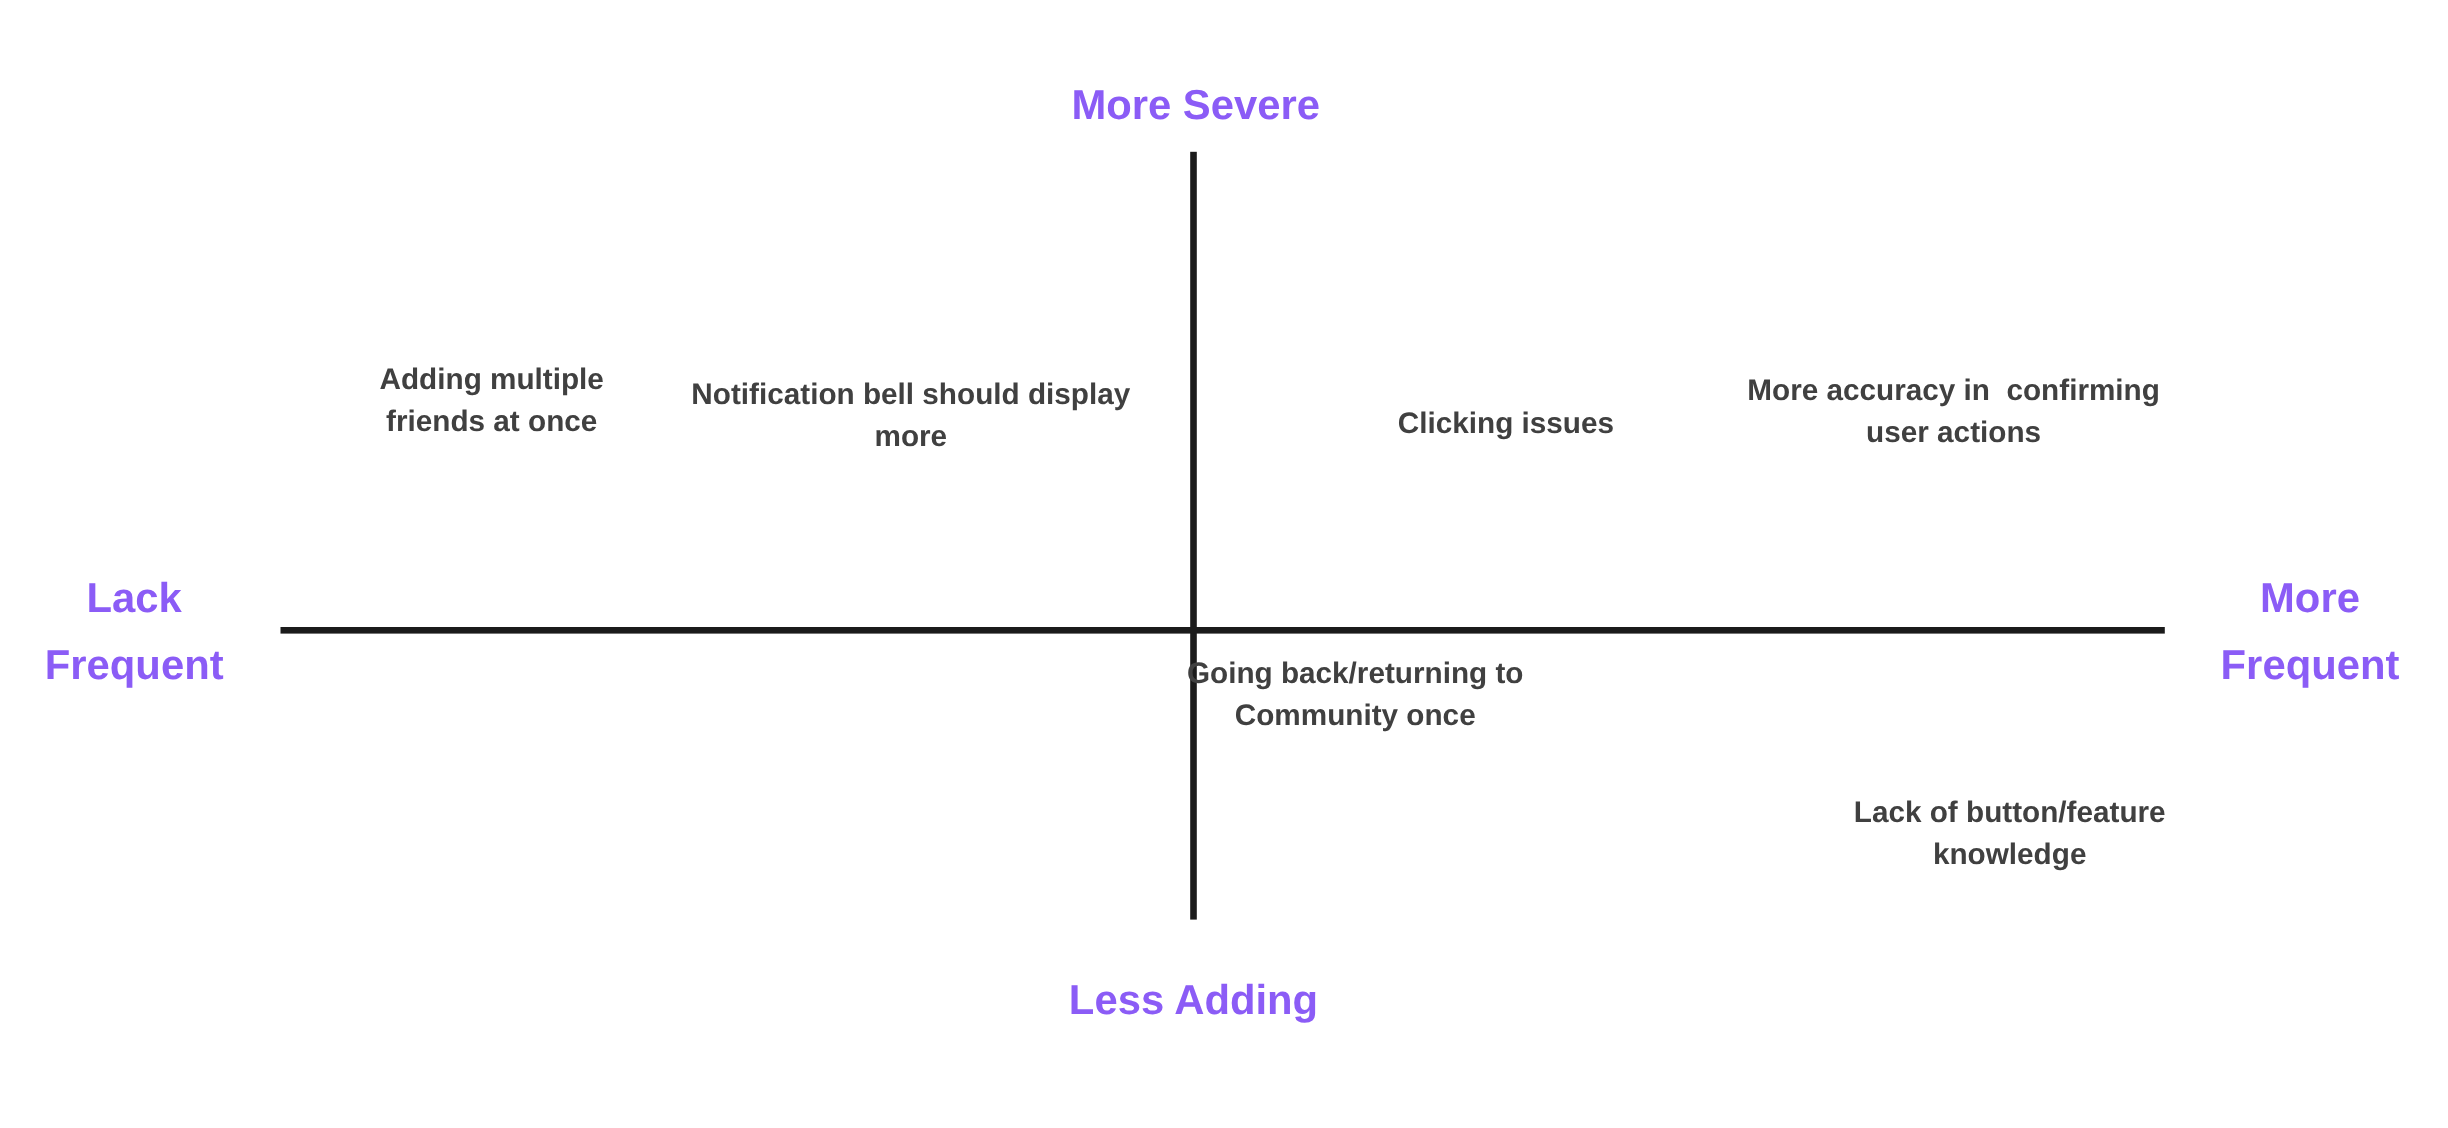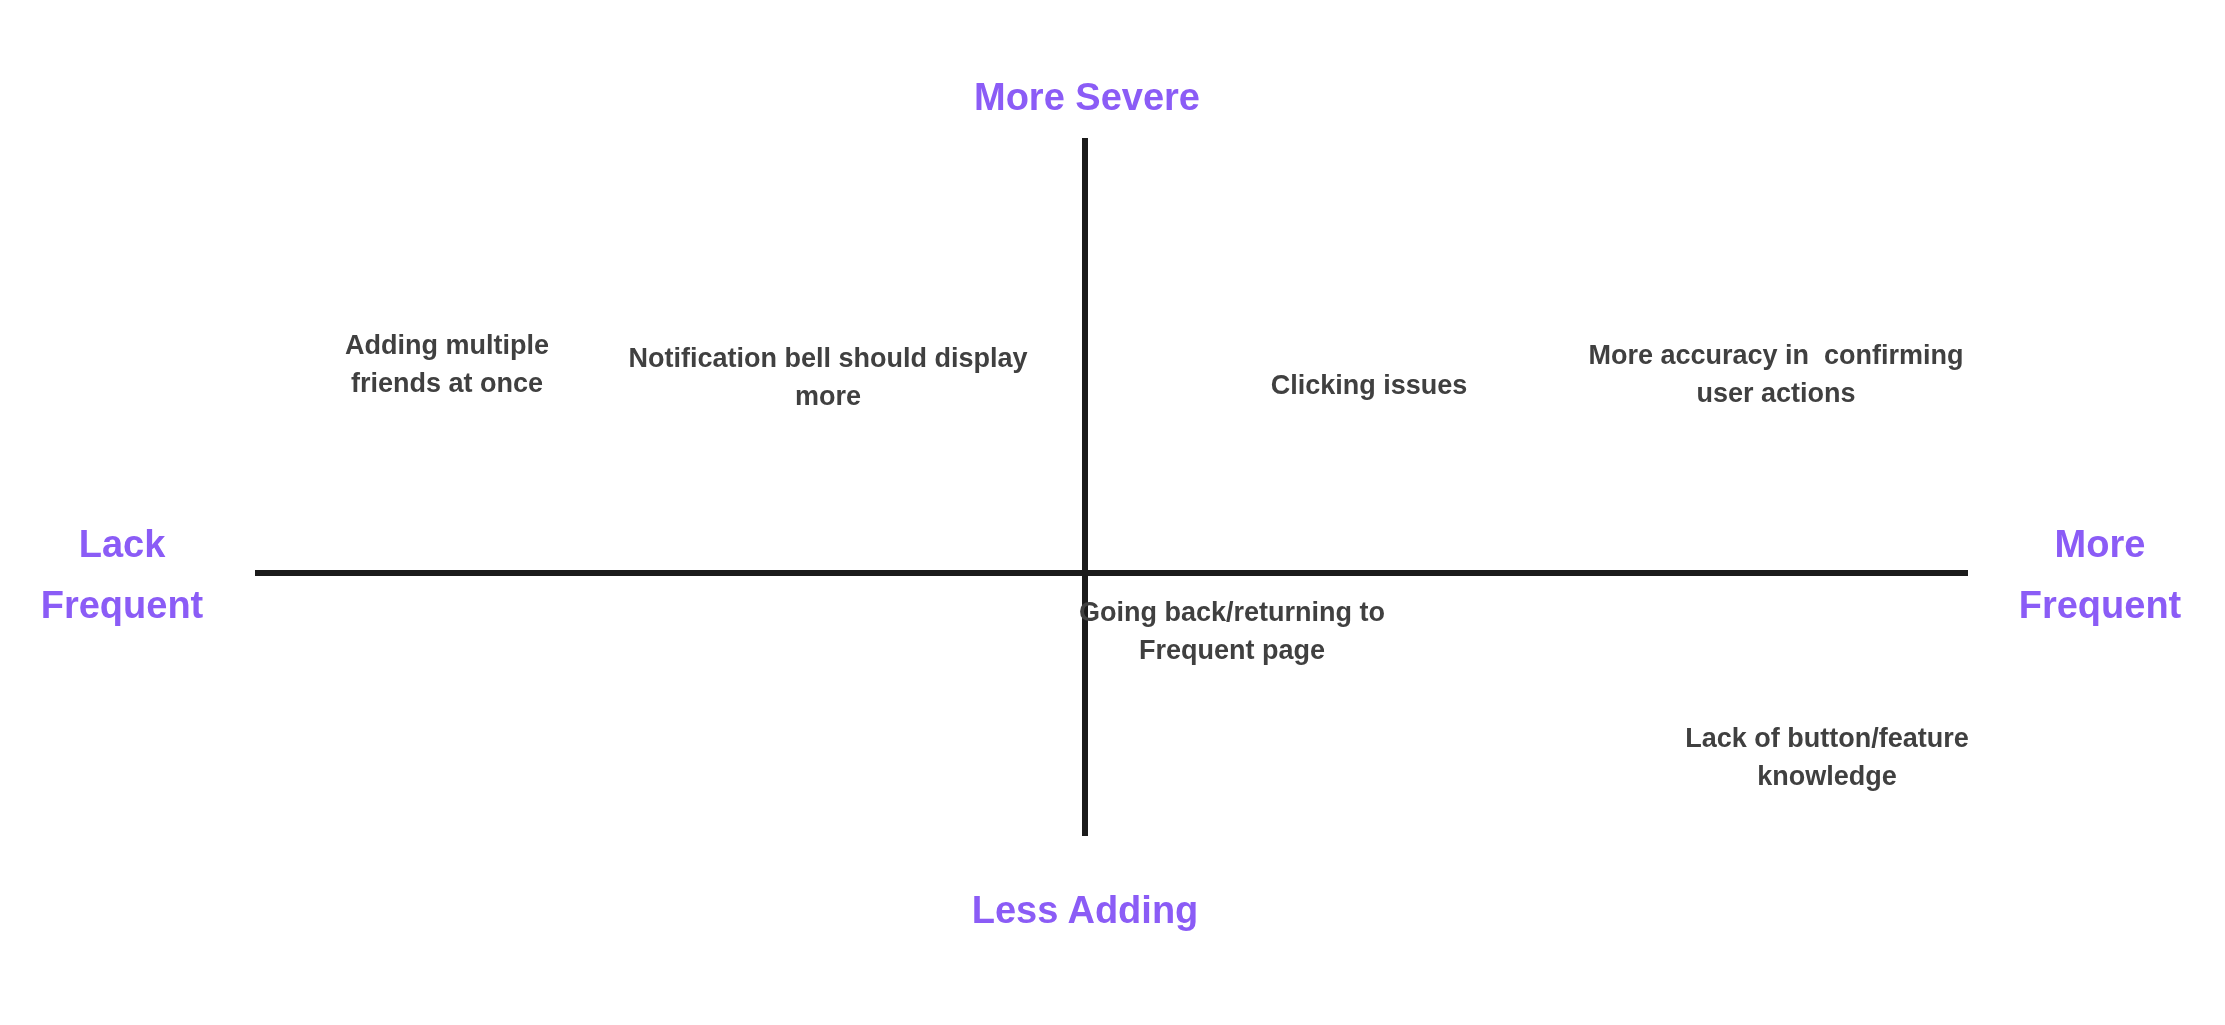--- a/index.html
+++ b/index.html
@@ -78,17 +78,17 @@
 Frequent</div>
 
   <div class="matrix-item item-adding">Adding multiple
 friends at once</div>
   <div class="matrix-item item-notification">Notification bell should display
 more</div>
   <div class="matrix-item item-clicking">Clicking issues</div>
   <div class="matrix-item item-accuracy">More accuracy in  confirming
 user actions</div>
   <div class="matrix-item item-going-back">Going back/returning to
-Frequent page</div>
+Community once</div>
   <div class="matrix-item item-lack-knowledge">Lack of button/feature
 knowledge</div>
 
 </div>
 
 </body></html>

